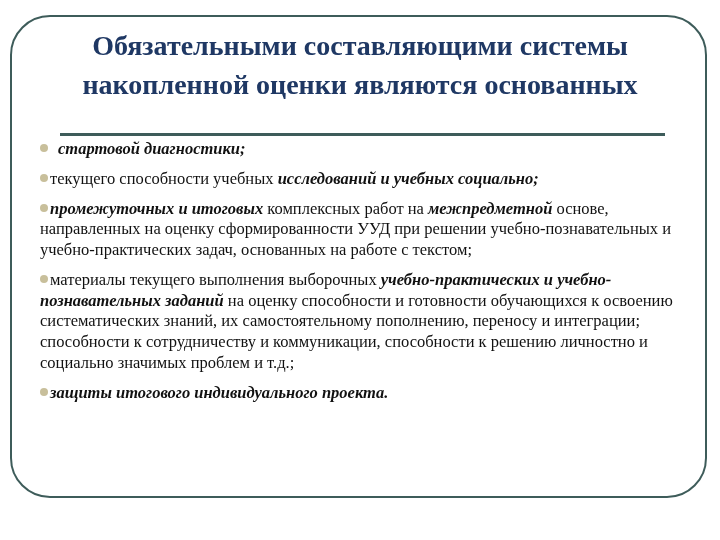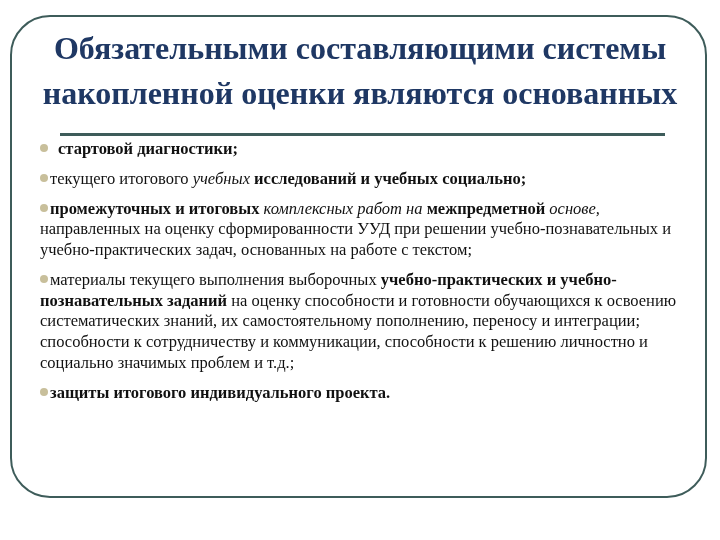--- a/index.html
+++ b/index.html
@@ -22,21 +22,21 @@
     border-radius: 40px;
     background: transparent;
   }
   .slide-title {
     position: absolute;
     top: 26px; left: 40px;
     width: 640px;
     text-align: center;
     color: var(--title-color);
     font-weight: bold;
-    font-size: 32px;
+    font-size: 28px;
     line-height: 1.4;
   }
   .separator {
     position: absolute;
     top: 133px; left: 60px;
     width: 605px; height: 3px;
     background: var(--border-color);
   }
   .content {
     position: absolute;
@@ -51,34 +51,34 @@
     display: inline-block;
     width: 8px; height: 8px;
     border-radius: 50%;
     background: var(--marker-color);
     margin-right: 2px;
     position: relative;
     top: -2px;
   }
   .marker.gapped { margin-right: 10px; }
   .seg-regular { font-style: normal; font-weight: normal; }
-  .seg-italic { font-style: italic; font-weight: normal; margin-top: 15px; }
-  .seg-bold-italic { font-weight: bold; }
+  .seg-italic { font-weight: normal; margin-top: 15px; }
+  .seg-bold-italic { font-style: italic; font-weight: bold; }
 </style>
 </head>
 <body style="--border-color: #3E5C5A; --title-color: #1F3864; --marker-color: #C8BF9B; --text-color: #111111;">
 
 <div class="slide-frame"></div>
 
 <div class="slide-title">
   <div>Обязательными составляющими системы</div>
   <div>накопленной оценки являются основанных</div>
 </div>
 
 <div class="separator"></div>
 
 <div class="content">
     <p class="bullet-item"><span class="marker gapped"></span><span class="seg-bold-italic">стартовой диагностики;</span></p>
-    <p class="bullet-item"><span class="marker"></span><span class="seg-regular">текущего итогового </span><span class="seg-italic">учебных </span><span class="seg-bold-italic">исследований и учебных социально;</span></p>
+    <p class="bullet-item"><span class="marker"></span><span class="seg-regular">текущего способности </span><span class="seg-italic">учебных </span><span class="seg-bold-italic">исследований и учебных социально;</span></p>
     <p class="bullet-item"><span class="marker"></span><span class="seg-bold-italic">промежуточных и итоговых </span><span class="seg-italic">комплексных работ на </span><span class="seg-bold-italic">межпредметной </span><span class="seg-italic">основе,</span><span class="seg-regular"> направленных на оценку сформированности УУД при решении учебно-познавательных и учебно-практических задач, основанных на работе с текстом;</span></p>
     <p class="bullet-item"><span class="marker"></span><span class="seg-regular">материалы текущего выполнения выборочных </span><span class="seg-bold-italic">учебно-практических и учебно-познавательных заданий</span><span class="seg-regular"> на оценку способности и готовности обучающихся к освоению систематических знаний, их самостоятельному пополнению, переносу и интеграции; способности к сотрудничеству и коммуникации, способности к решению личностно и социально значимых проблем и т.д.;</span></p>
     <p class="bullet-item"><span class="marker"></span><span class="seg-bold-italic">защиты итогового индивидуального проекта.</span></p>
   </div>
 
 </body></html>

